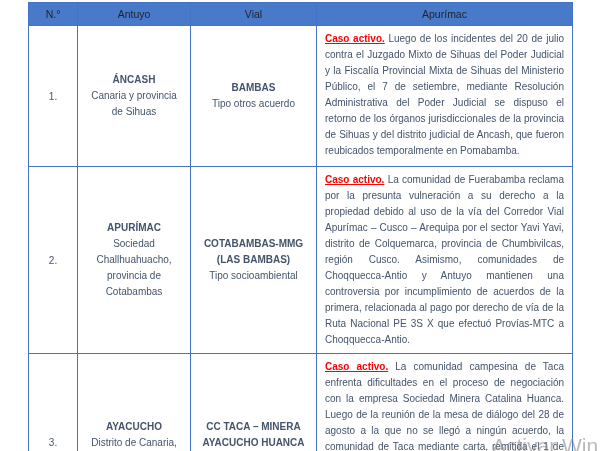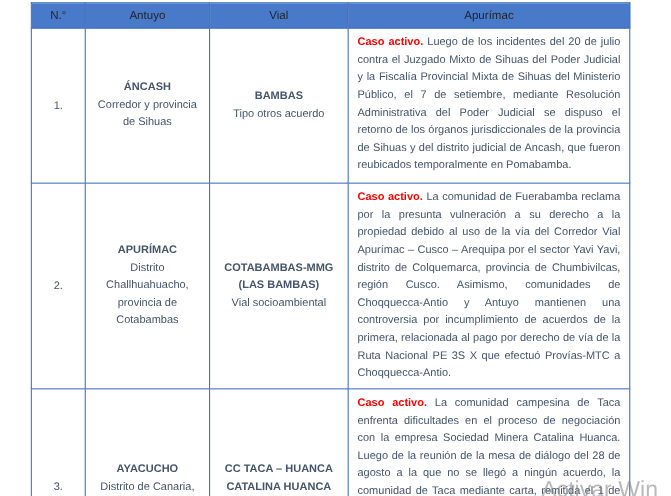--- a/index.html
+++ b/index.html
@@ -58,20 +58,21 @@
     vertical-align: top;
     padding: 5px 8px 5px 8px;
     color: #44546A;
     font-size: 10px;
     line-height: 16px;
     text-align: justify;
   }
   .status-red {
     color: #FF0000;
     font-weight: 700;
+    text-decoration: underline;
   }
   tr.r1 { height: 141px; }
   tr.r2 { height: 177px; }
   tr.r3 { height: 178px; }
 
   .watermark {
     position: absolute;
     left: 492px;
     top: 422px;
     font-size: 21px;
@@ -97,54 +98,54 @@
       <th>Antuyo</th>
       <th>Vial</th>
       <th>Apurímac</th>
     </tr>
   </thead>
   <tbody>
     <tr class="r1">
       <td class="num">1.</td>
       <td class="center-cell">
         <div class="cell-title">ÁNCASH</div>
-        <div class="cell-sub">Corredor y provincia de Sihuas</div>
+        <div class="cell-sub">Canaria y provincia de Sihuas</div>
       </td>
       <td class="center-cell">
         <div class="cell-title">BAMBAS</div>
         <div class="cell-sub">Tipo otros acuerdo</div>
       </td>
       <td class="situ">
         <span class="status-red">Caso activo.</span>
         <span>Luego de los incidentes del 20 de julio contra el Juzgado Mixto de Sihuas del Poder Judicial y la Fiscalía Provincial Mixta de Sihuas del Ministerio Público, el 7 de setiembre, mediante Resolución Administrativa del Poder Judicial se dispuso el retorno de los órganos jurisdiccionales de la provincia de Sihuas y del distrito judicial de Ancash, que fueron reubicados temporalmente en Pomabamba.</span>
       </td>
     </tr>
     <tr class="r2">
       <td class="num">2.</td>
       <td class="center-cell">
         <div class="cell-title">APURÍMAC</div>
-        <div class="cell-sub">Distrito Challhuahuacho, provincia de Cotabambas</div>
+        <div class="cell-sub">Sociedad Challhuahuacho, provincia de Cotabambas</div>
       </td>
       <td class="center-cell">
         <div class="cell-title">COTABAMBAS-MMG (LAS BAMBAS)</div>
-        <div class="cell-sub">Vial socioambiental</div>
+        <div class="cell-sub">Tipo socioambiental</div>
       </td>
       <td class="situ">
         <span class="status-red">Caso activo.</span>
         <span>La comunidad de Fuerabamba reclama por la presunta vulneración a su derecho a la propiedad debido al uso de la vía del Corredor Vial Apurímac – Cusco – Arequipa por el sector Yavi Yavi,  distrito de Colquemarca, provincia de Chumbivilcas, región Cusco. Asimismo, comunidades de Choqquecca-Antio y Antuyo mantienen una controversia por incumplimiento de acuerdos de la primera, relacionada al pago por derecho de vía de la Ruta Nacional PE 3S X que efectuó Provías-MTC a Choqquecca-Antio.</span>
       </td>
     </tr>
     <tr class="r3">
       <td class="num">3.</td>
       <td class="center-cell">
         <div class="cell-title">AYACUCHO</div>
         <div class="cell-sub">Distrito de Canaria, provincia de Víctor</div>
       </td>
       <td class="center-cell">
-        <div class="cell-title">CC TACA – HUANCA CATALINA HUANCA</div>
+        <div class="cell-title">CC TACA – MINERA AYACUCHO HUANCA</div>
         <div class="cell-sub">Tipo socioambiental</div>
       </td>
       <td class="situ">
         <span class="status-red">Caso activo.</span>
         <span>La comunidad campesina de Taca enfrenta dificultades en el proceso de negociación con la empresa Sociedad Minera Catalina Huanca. Luego de la reunión de la mesa de diálogo del 28 de agosto a la que no se llegó a ningún acuerdo, la comunidad de Taca mediante carta, remitida el 1 de setiembre, señaló que el diálogo debe producir resultados y ha emplazado a la empresa a</span>
       </td>
     </tr>
   </tbody>
 </table>
 

